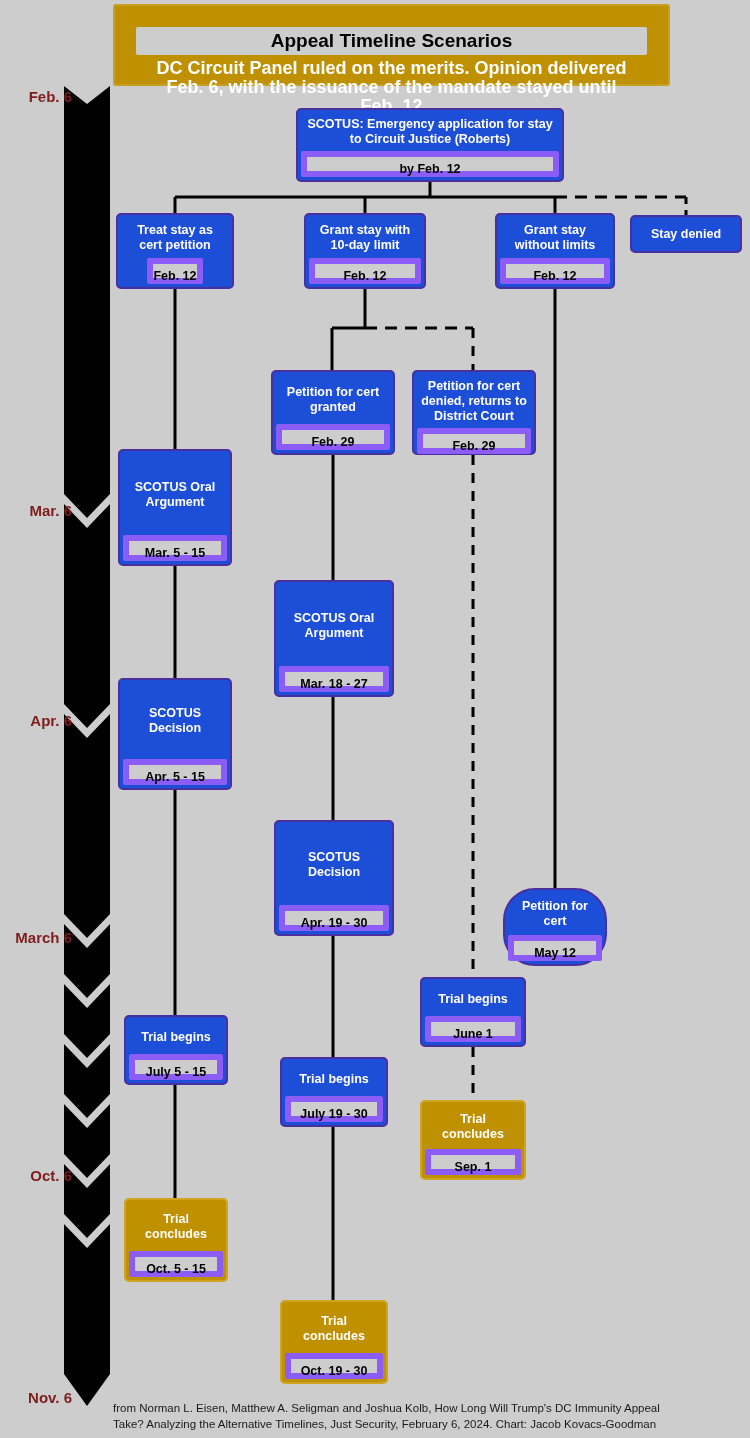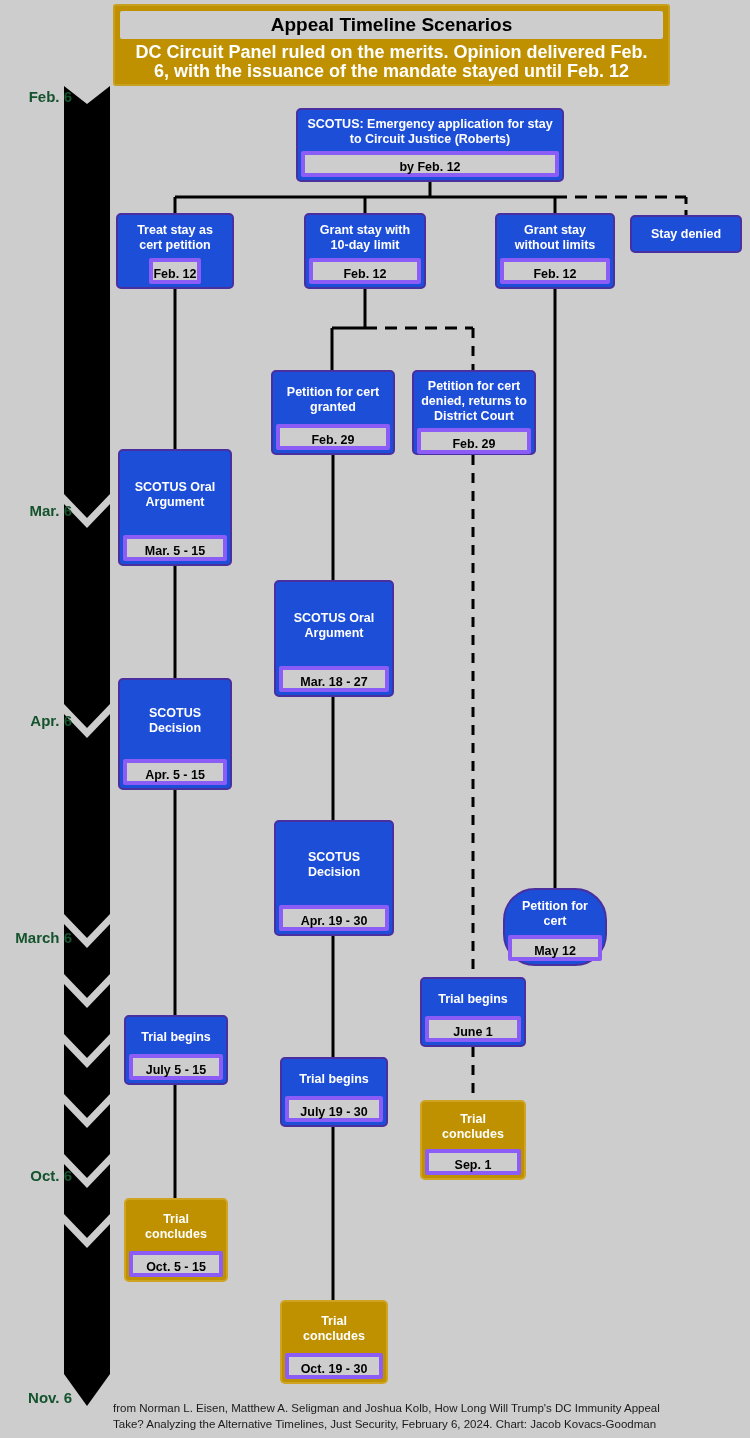--- a/index.html
+++ b/index.html
@@ -17,21 +17,21 @@
   }
 
   
   .header-wrap {
     position: absolute;
     left: 113px; top: 4px;
     width: 557px; height: 82px;
     background: #bf9000;
     border: 2px solid #c8a020;
     border-radius: 3px;
-    padding: 5px;
+    padding: 21px;
   }
   .header-title {
     background: #cdcdcd;
     color: #000;
     font-size: 19px;
     font-weight: bold;
     text-align: center;
     line-height: 28px;
     height: 28px;
     border-radius: 2px;
@@ -46,21 +46,21 @@
   }
 
   
   .axis-label {
     position: absolute;
     right: 0;
     width: 68px;
     text-align: right;
     font-size: 15px;
     font-weight: bold;
-    color: #14532d;
+    color: #7f1d1d;
     font-family: "Liberation Sans", sans-serif;
   }
   #axis-labels { position:absolute; left:0; top:0; width:72px; height:1438px; }
   #axis-arrow { position:absolute; left:64px; top:86px; width:46px; height:1320px; }
 
   
   .node {
     position: absolute;
     border-radius: 5px;
     padding: 3px;
@@ -84,21 +84,21 @@
   }
   .node .date {
     background:#cdcdcd;
     color:#000;
     font-weight:bold;
     text-align:center;
     font-size:12.5px;
     line-height:24px;
     height:26px;
     border-radius:2px;
-    border:4px solid #8b5cf6;
+    border:6px solid #8b5cf6;
     flex: 0 0 auto;
   }
   .node.nodate .title { padding: 0; }
 
   
   #node-emergency .title { font-size:12.5px; line-height:15px; }
 
   
   #connectors { position:absolute; left:0; top:0; width:750px; height:1438px; pointer-events:none; }
 

